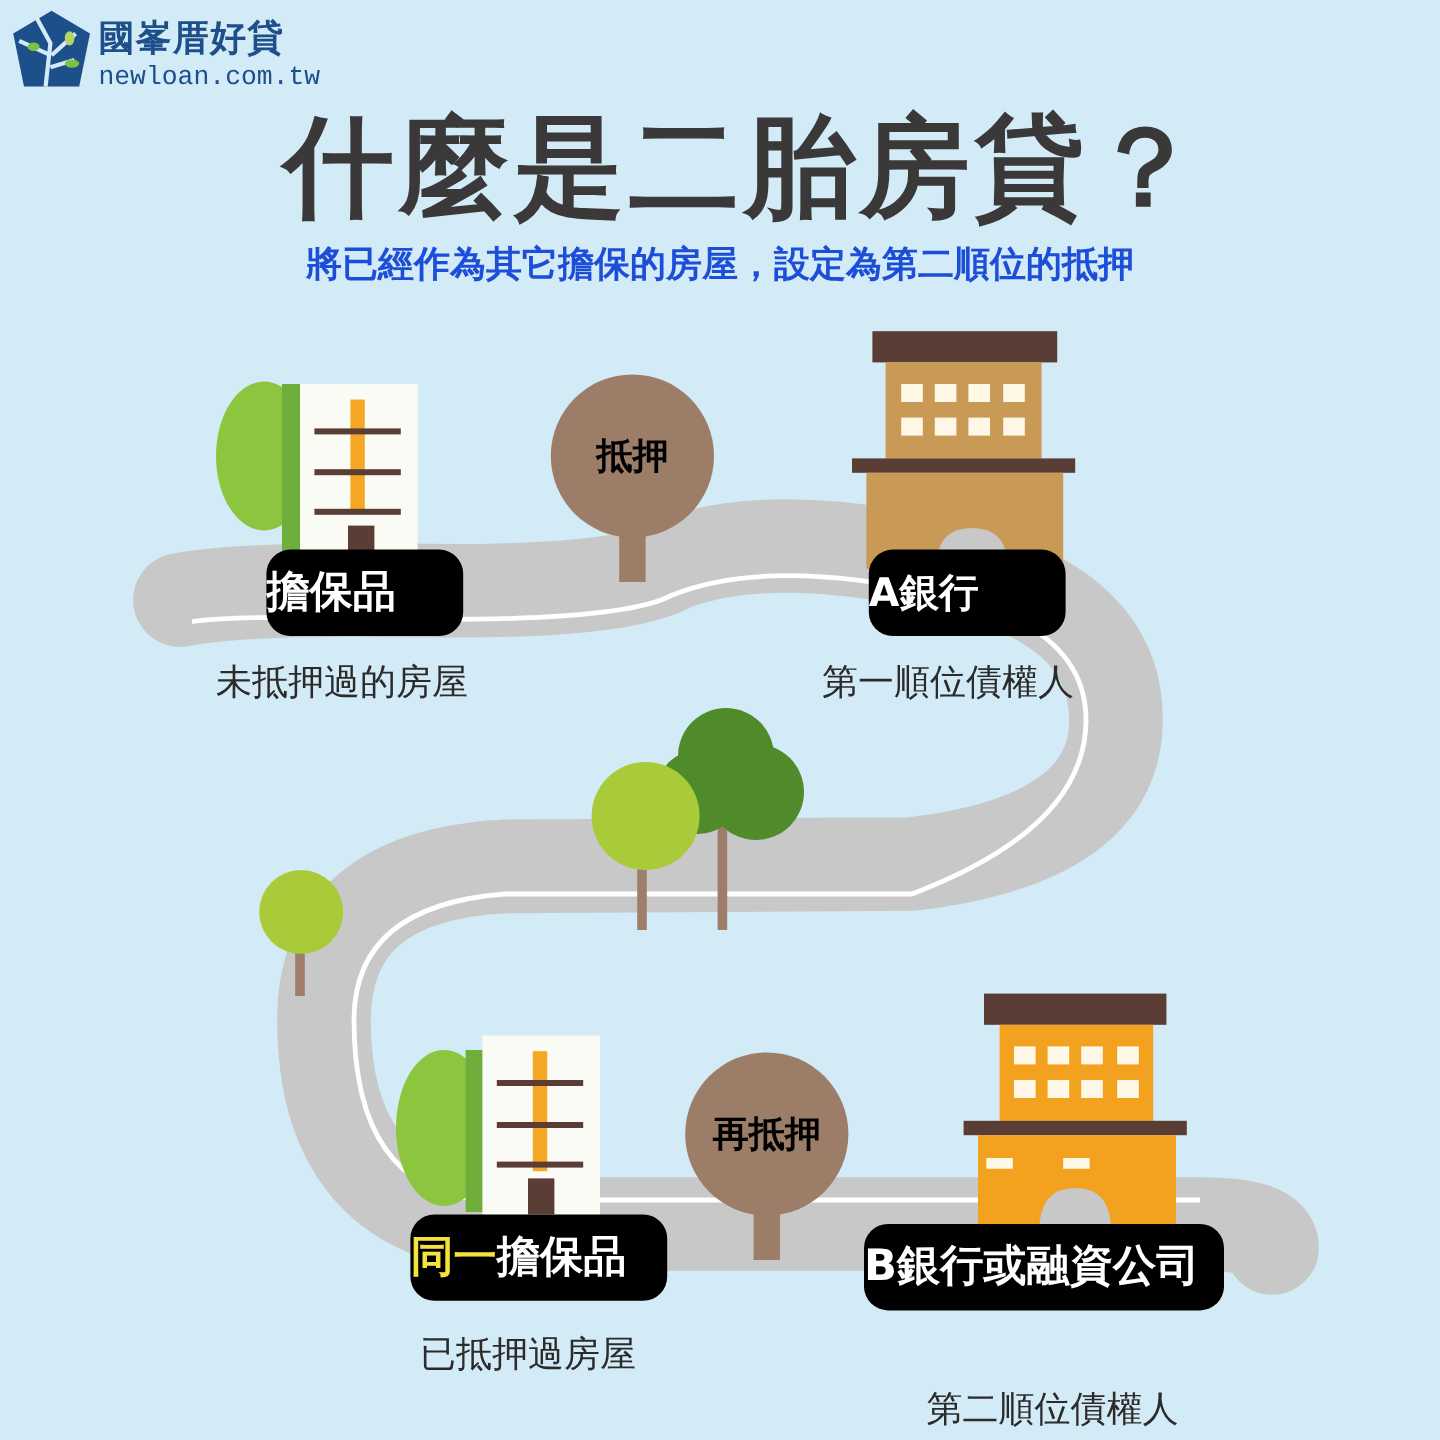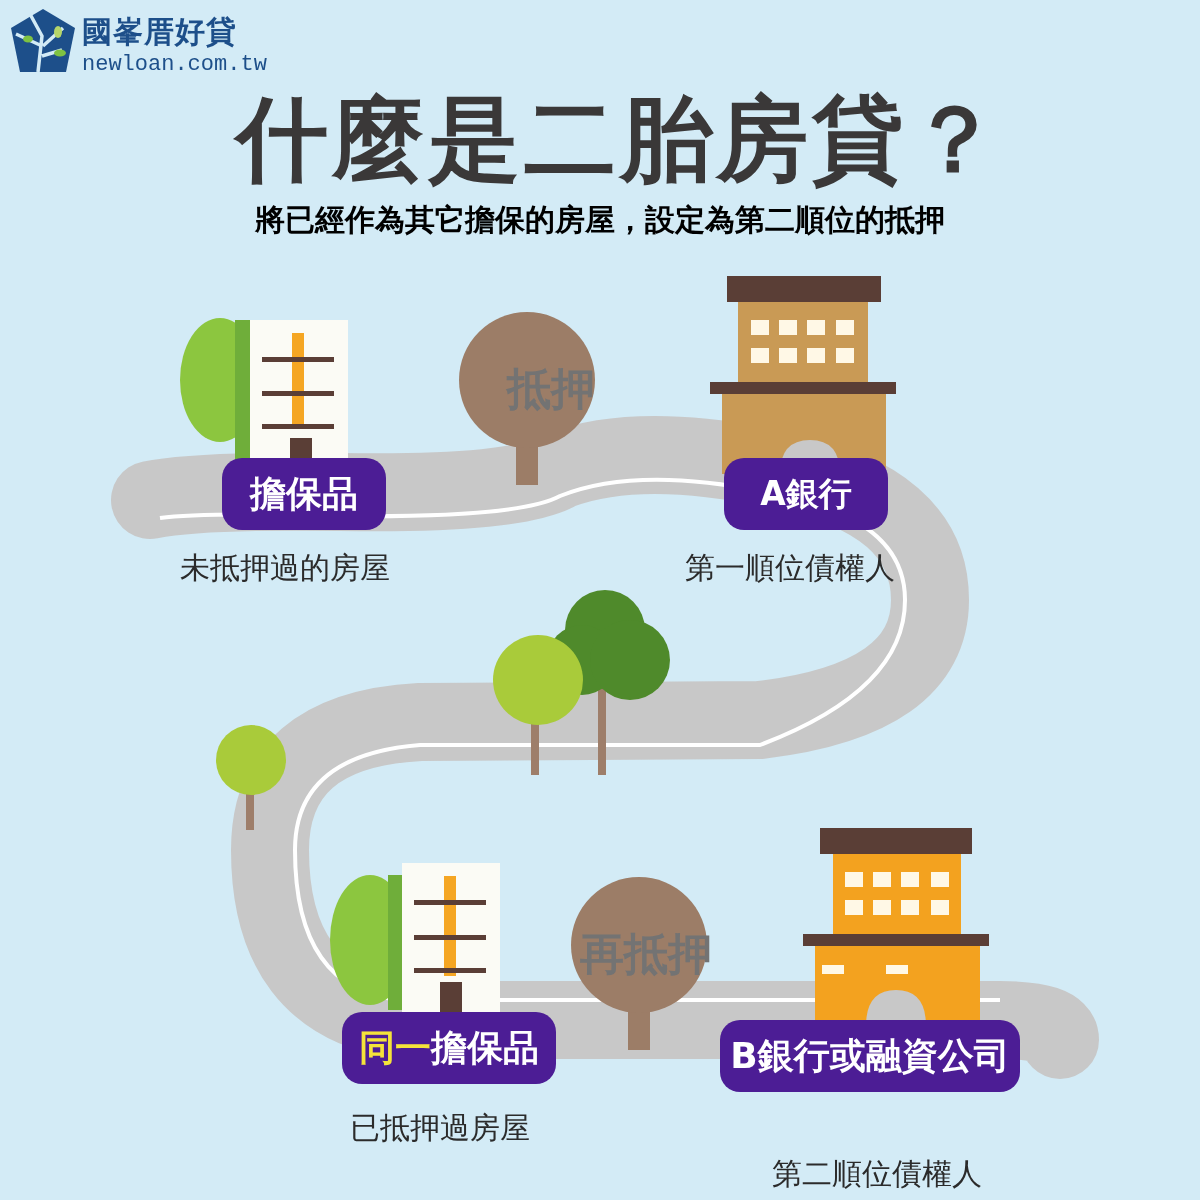--- a/index.html
+++ b/index.html
@@ -2,24 +2,24 @@
 <html><head>
 <meta charset="utf-8">
 <style>
   html, body { margin:0; padding:0; }
   body { width:1200px; height:1200px; background:#d3ebf6; position:relative; overflow:hidden;
          font-family:"DejaVu Sans", "Liberation Sans", sans-serif; }
   .abs { position:absolute; }
   .logo-text-cn { position:absolute; left:82px; top:12px; font-size:30px; font-weight:bold; color:#1d4f8a; letter-spacing:1px; }
   .logo-text-en { position:absolute; left:82px; top:52px; font-size:22px; color:#1d4f8a;font-family:Liberation Mono, monospace; }
   .title { position:absolute; left:0; width:1200px; top:78px; text-align:center; font-size:92px; font-weight:bold; color:#3a3838; letter-spacing:4px;margin-left:20px; }
-  .subtitle { position:absolute; left:0; width:1200px; top:200px; text-align:center; font-size:30px; font-weight:bold; color:#000000; }
-  .pill { position:absolute; background:#4c1d95; color:#fff; font-weight:bold; border-radius:20px; text-align:center; }
+  .subtitle { position:absolute; left:0; width:1200px; top:200px; text-align:center; font-size:30px; font-weight:bold; color:#1d4ed8; }
+  .pill { position:absolute; background:#000000; color:#fff; font-weight:bold; border-radius:20px; text-align:left; }
   .caption { position:absolute; font-size:30px; color:#2b2b2b; white-space:nowrap; }
-  .sign-text { position:absolute; color:#737373; font-weight:bold; font-size:44px; text-align:right; }
+  .sign-text { position:absolute; color:#000000; font-weight:bold; font-size:30px; text-align:center; }
   .hl { color:#f5e33a;font-family:Liberation Mono, monospace; }
 </style>
 </head>
 <body>
 
 <div>
   <svg class="abs" style="left:8px;top:6px" width="70" height="70" viewBox="0 0 70 70">
     <polygon points="35,3 67,22 58,66 12,66 3,22" fill="#1d4f8a"></polygon>
     <path d="M30 66 L34 30 L22 8 M34 40 L8 28 M35 40 L55 22 M34 50 L54 44" stroke="#d3ebf6" stroke-width="3.5" fill="none"></path>
     <ellipse cx="20" cy="33" rx="5" ry="3.5" fill="#7ec242"></ellipse>

